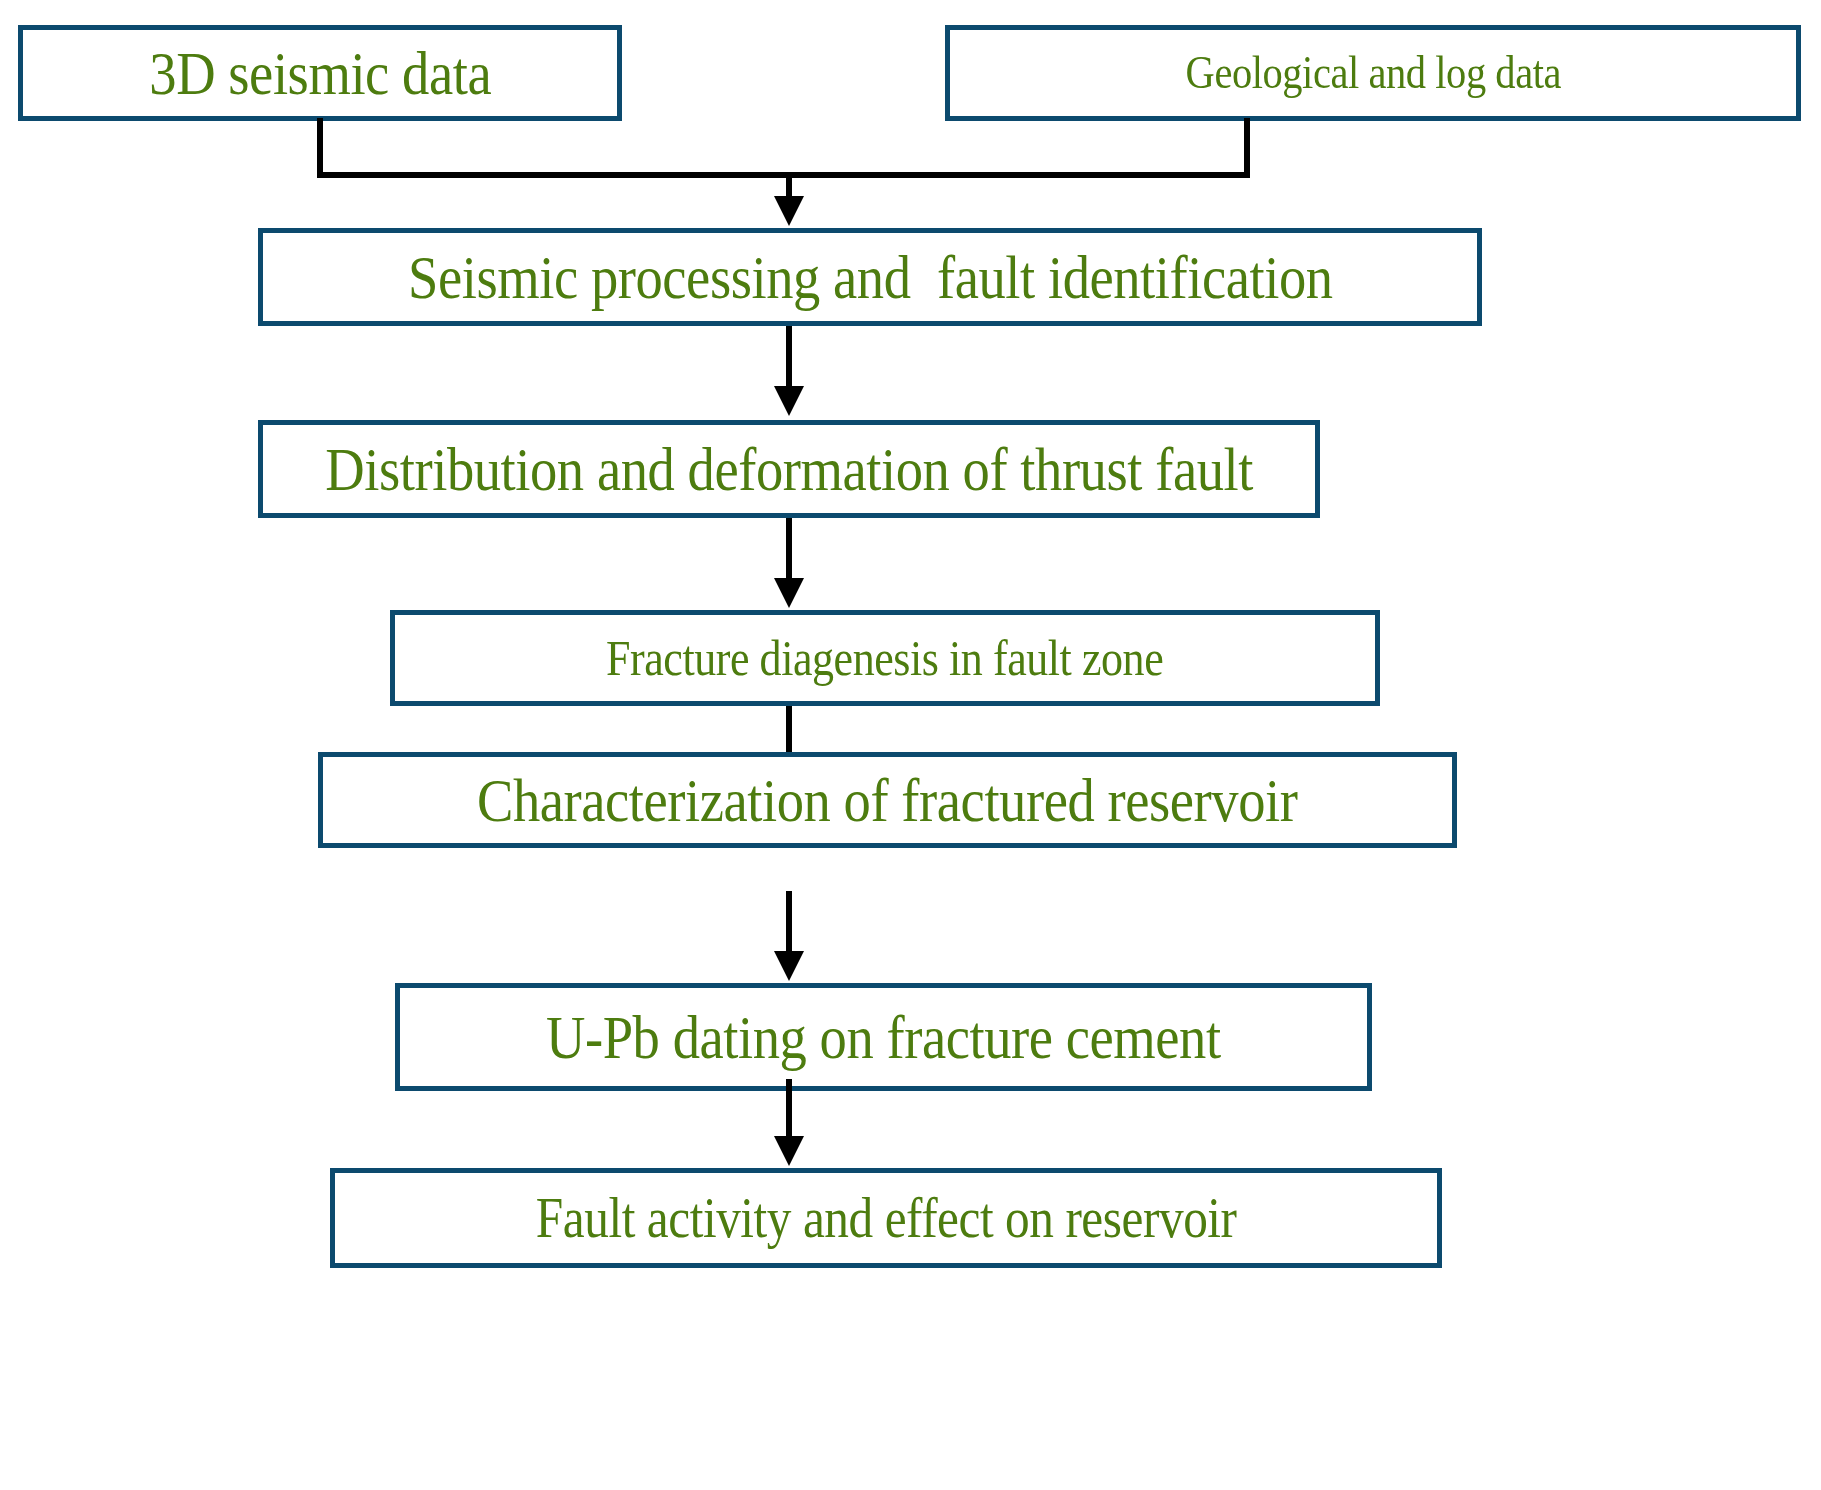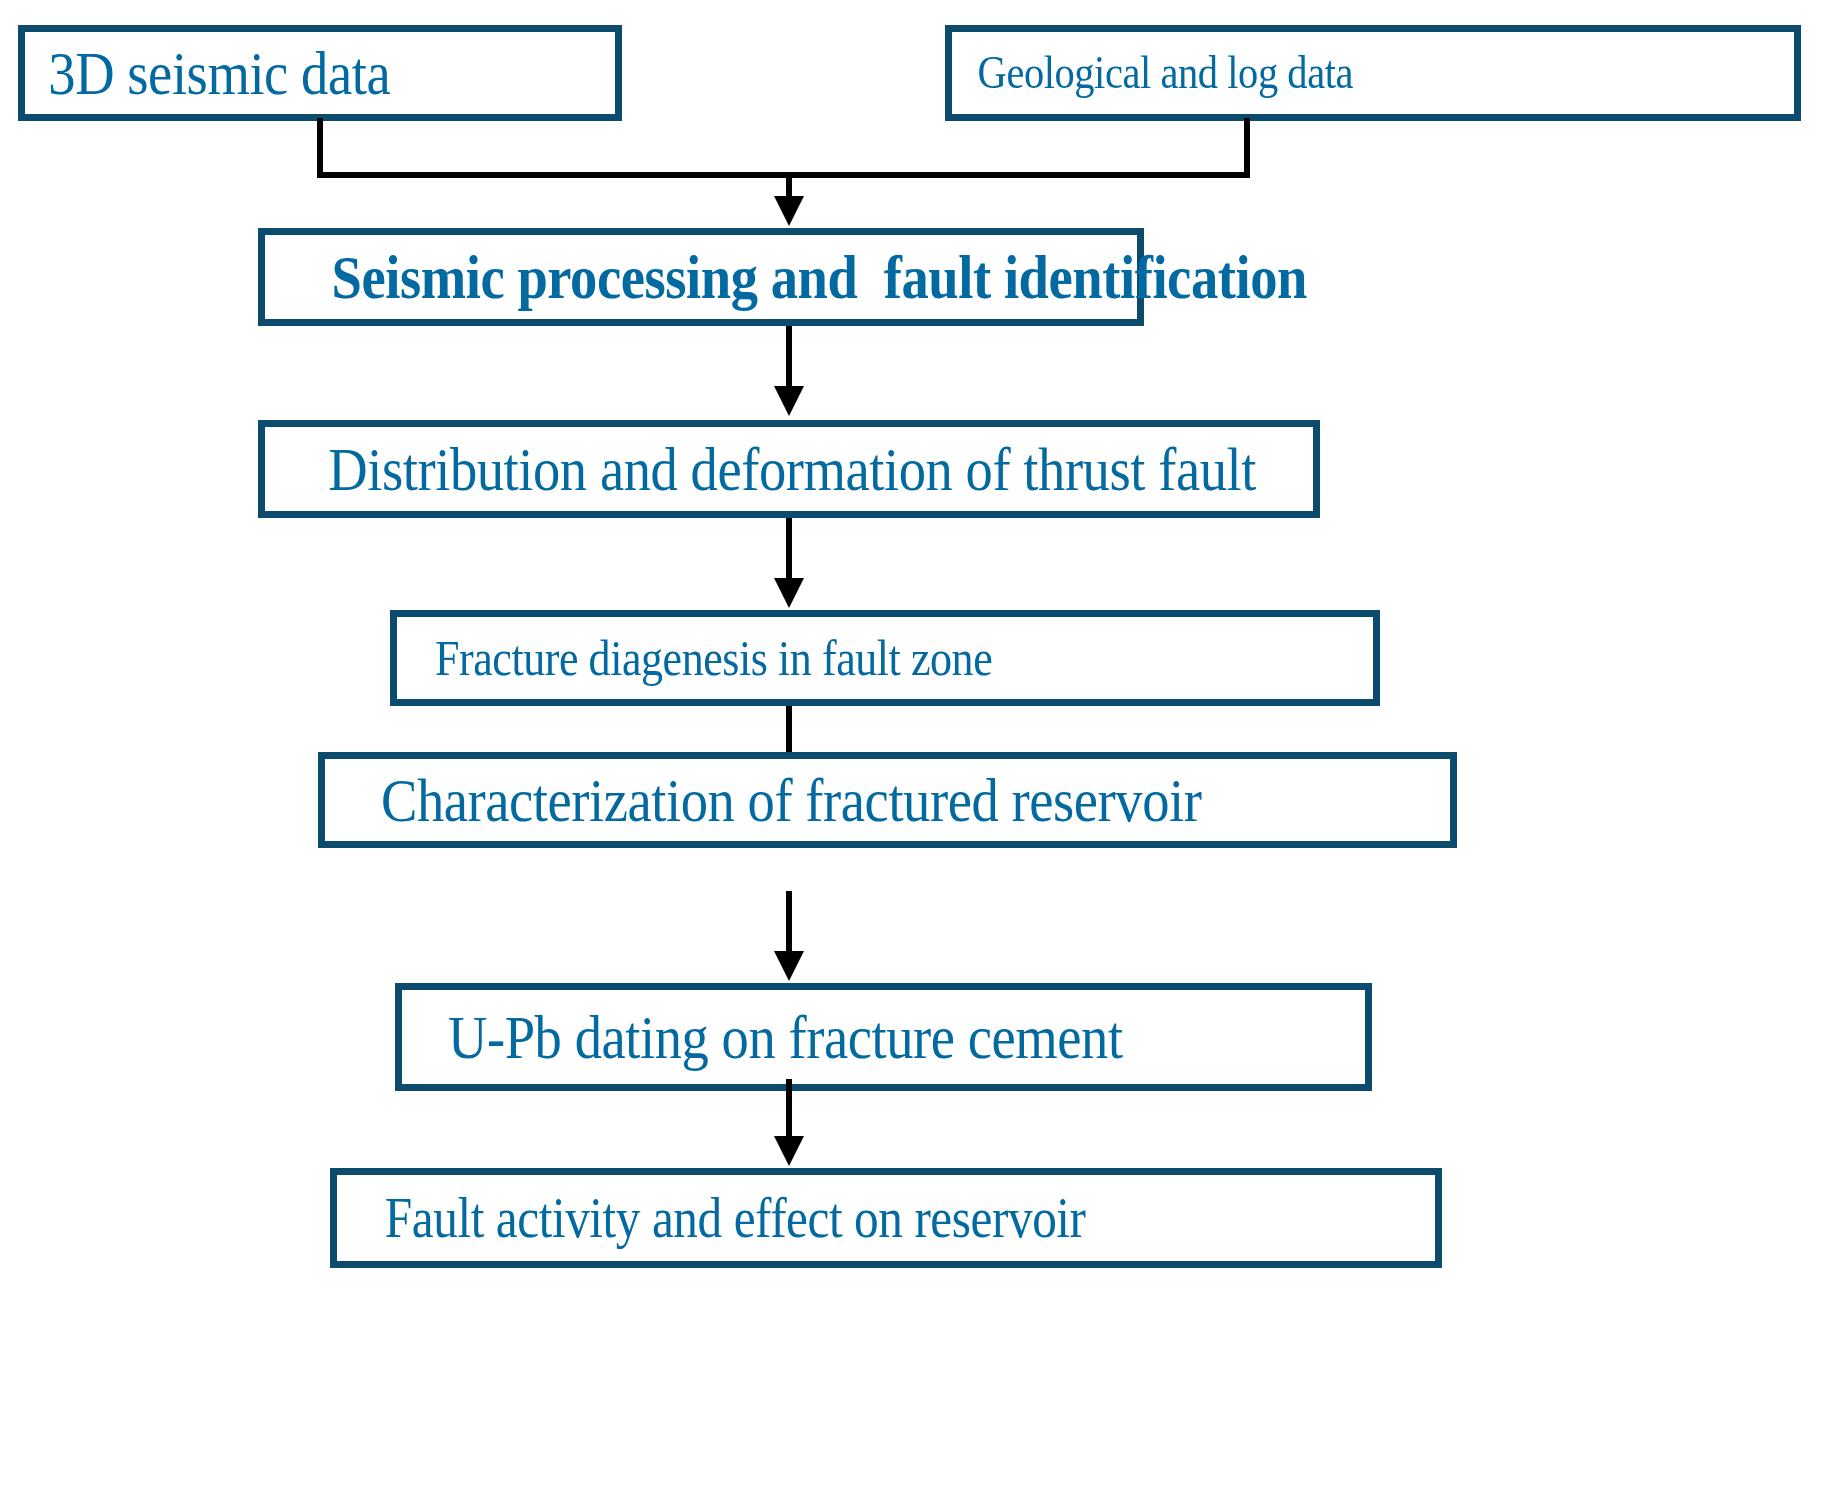--- a/index.html
+++ b/index.html
@@ -16,44 +16,45 @@
     width: 1821px;
     height: 1490px;
     background: #ffffff;
     overflow: hidden;
   }
 
   
   .node {
     position: absolute;
     box-sizing: border-box;
-    border: 7px solid #0c4a6e;
+    border: 5px solid #0c4a6e;
     background: #ffffff;
     display: flex;
     align-items: center;
+    justify-content: center;
     text-align: center;
-    color: #0369a1;
+    color: #4d7c0f;
     font-family: "Liberation Serif", "DejaVu Serif", serif;
     font-weight: 400;
     line-height: 1;
     white-space: pre;
     letter-spacing: -0.5px;
     transform-origin: center center;
   }
   .node .label {
     display: block;
     transform: scaleX(0.88);
     transform-origin: center center;
     white-space: pre;
   }
 
   
   #node-seismic-data      { left: 18px;  top: 25px;   width: 604px;  height: 96px;  font-size: 62px; }
   #node-geo-log-data      { left: 945px; top: 25px;   width: 856px;  height: 96px;  font-size: 46px; }
-  #node-processing        { left: 258px; top: 228px;  width: 886px; height: 98px;  font-size: 62px; font-weight: bold; }
+  #node-processing        { left: 258px; top: 228px;  width: 1224px; height: 98px;  font-size: 62px; }
   #node-distribution      { left: 258px; top: 420px;  width: 1062px; height: 98px;  font-size: 62px; }
   #node-diagenesis        { left: 390px; top: 610px;  width: 990px;  height: 96px;  font-size: 50px; }
   #node-characterization  { left: 318px; top: 752px;  width: 1139px; height: 96px;  font-size: 62px; }
   #node-dating           { left: 395px; top: 983px;  width: 977px;  height: 108px;  font-size: 62px; }
   #node-fault-activity    { left: 330px; top: 1168px; width: 1112px; height: 100px; font-size: 56px; }
 
   
   .conn-v {
     position: absolute;
     width: 6px;

